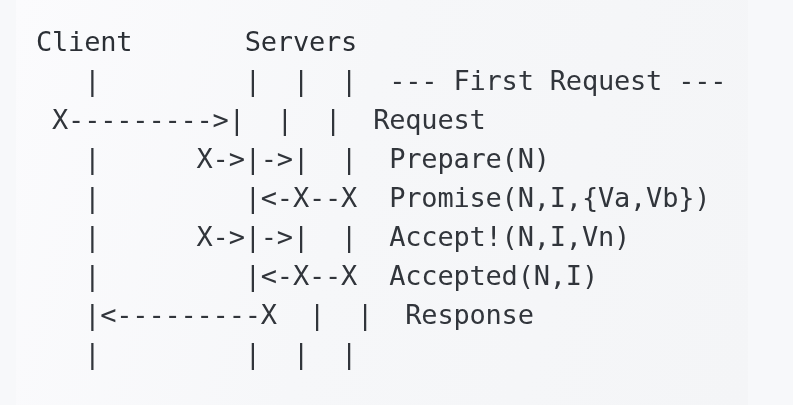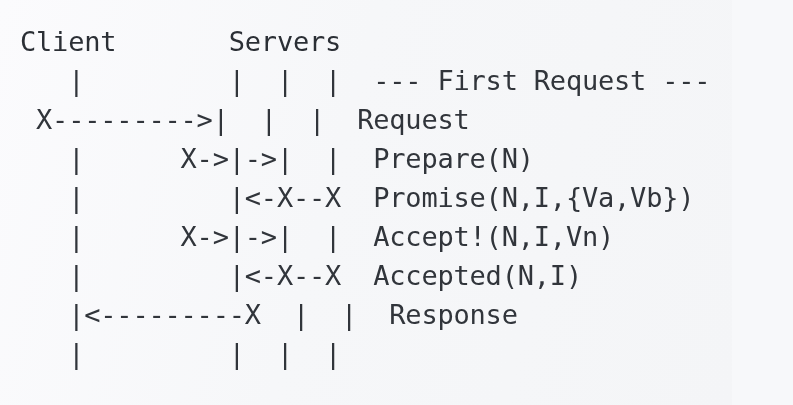--- a/index.html
+++ b/index.html
@@ -12,20 +12,21 @@
     height: 405px;
     overflow: hidden;
     background: #f7f8fa;
     font-family: "DejaVu Sans Mono", "Liberation Mono", monospace;
   }
   #diagram-root {
     position: relative;
     width: 732px;
     height: 405px;
     background: linear-gradient(105deg, #fbfbfd 0%, #f6f7f9 45%, #f4f5f7 100%);
+    margin-left: 16px;
   }
   .ascii-canvas {
     position: absolute;
     left: 20px;
     top: 22px;
     margin: 0;
     padding: 0;
     font-family: "DejaVu Sans Mono", "Liberation Mono", monospace;
     font-size: 27px;
     line-height: 39px;

